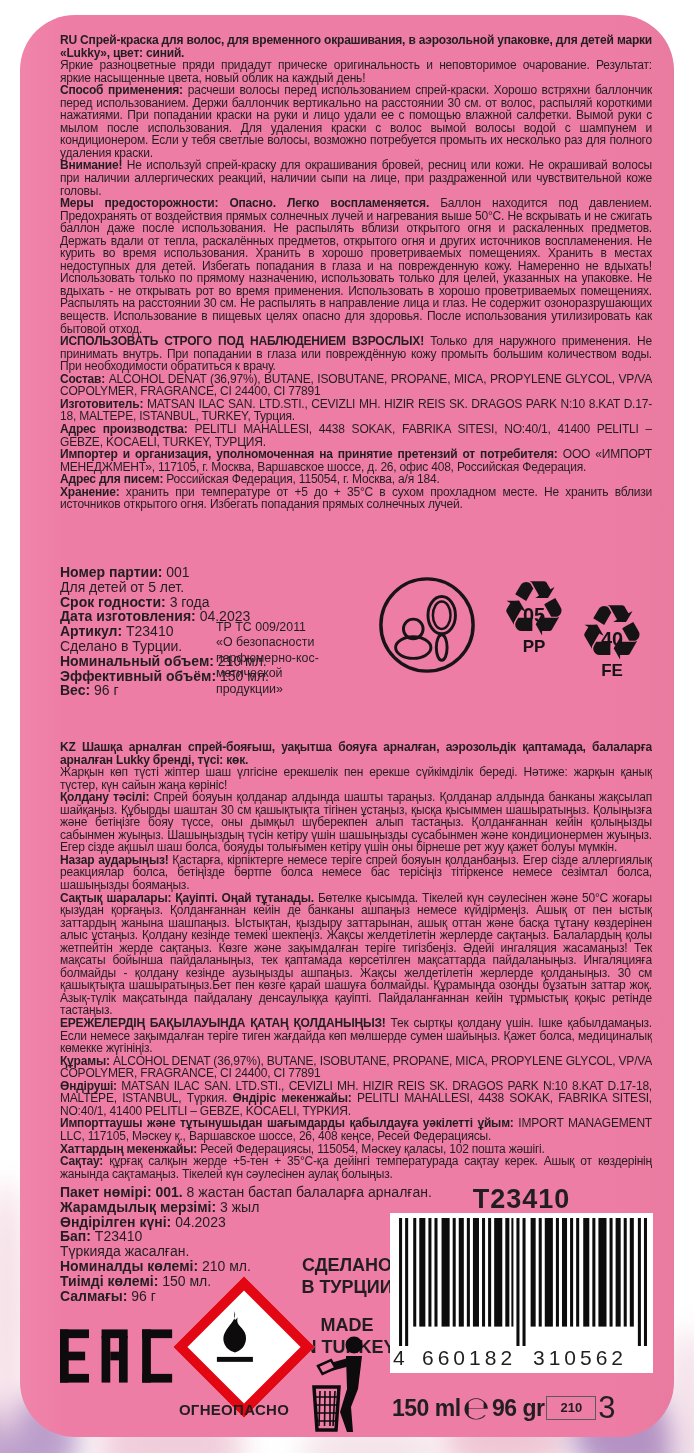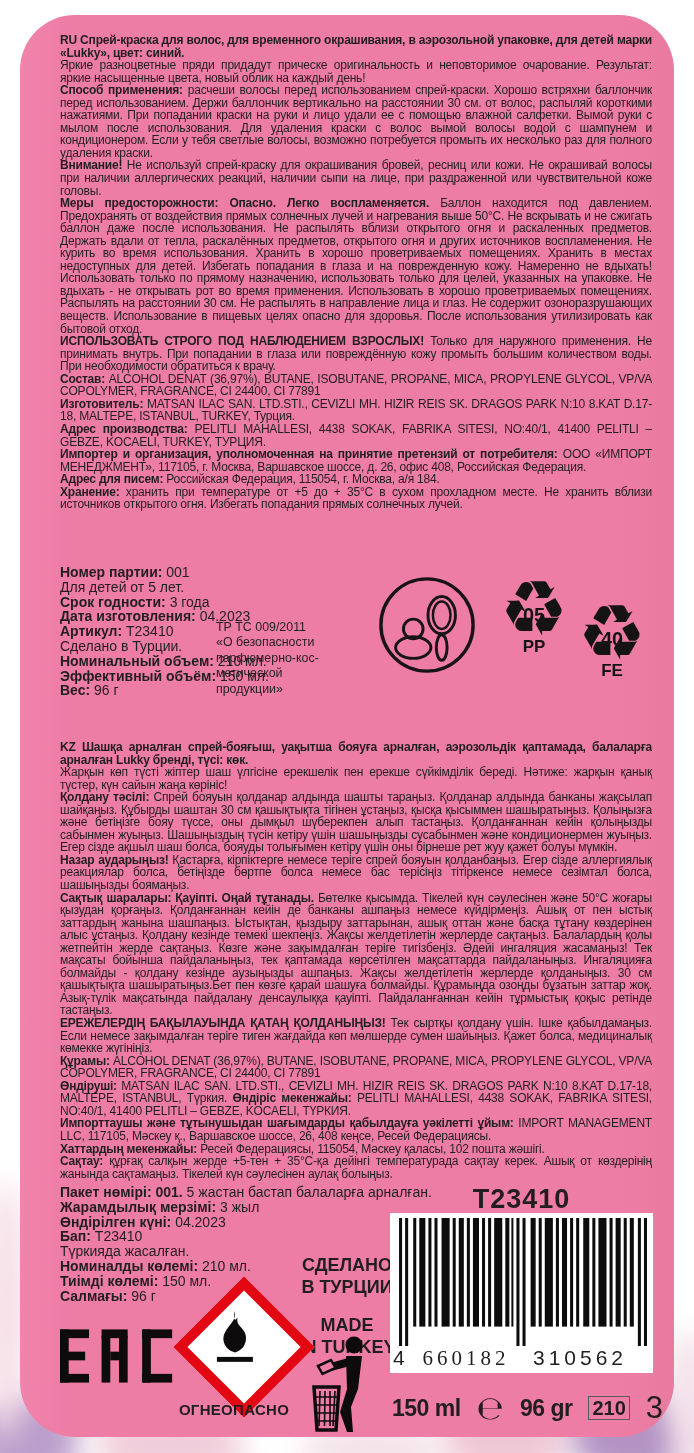--- a/index.html
+++ b/index.html
@@ -50,41 +50,41 @@
 
   .made-in{position:absolute;left:252px;top:1240px;width:150px;text-align:center;font-weight:700;font-size:18px;line-height:21.5px;}
   .made-in .grp{margin-bottom:17px;}
 
   .article{position:absolute;left:370px;top:1169px;width:263px;text-align:center;font-weight:700;font-size:27px;letter-spacing:1px;}
 
   .barcode{position:absolute;left:370px;top:1198px;width:263px;height:160px;background:#ffffff;}
   .barcode svg{position:absolute;left:5px;top:5px;width:253px;height:128px;}
   .bc-digits{position:absolute;left:0;right:0;bottom:3px;height:24px;font-size:21px;letter-spacing:4px;}
   .bc-digits .d0{position:absolute;left:3px;}
-  .bc-digits .d1{position:absolute;left:32px;width:88px;text-align:center;font-family:Liberation Serif, serif;}
+  .bc-digits .d1{position:absolute;left:32px;width:88px;text-align:center;}
   .bc-digits .d2{position:absolute;left:140px;width:100px;text-align:center;}
 
   .eac{position:absolute;left:40px;top:1285px;width:116px;height:112px;}
   .eac svg{display:block;width:100%;height:100%;}
 
   .ghs{position:absolute;left:154px;top:1262px;width:120px;height:120px;}
   .ghs .diamond{
     position:absolute;left:20px;top:20px;width:80px;height:80px;
     background:#ffffff;border:10px solid #e30613;transform:rotate(45deg);
   }
   .ghs .flame{position:absolute;left:33px;top:32px;width:54px;height:58px;}
   .ghs-caption{position:absolute;left:146px;top:1386px;width:136px;text-align:center;font-weight:700;font-size:15px;letter-spacing:0.3px;}
 
   .tidyman{position:absolute;left:288px;top:1320px;width:68px;height:100px;}
   .tidyman svg{display:block;width:100%;height:100%;}
 
-  .net-row{position:absolute;left:372px;top:1378px;width:268px;display:flex;align-items:center;gap:16px;font-weight:700;}
+  .net-row{position:absolute;left:372px;top:1378px;width:268px;display:flex;align-items:center;gap:2px;font-weight:700;}
   .net-vol,.net-wt{font-size:23px;letter-spacing:-0.5px;white-space:nowrap;}
   .e-mark{font-family:"DejaVu Sans",sans-serif;font-size:32px;line-height:30px;font-weight:700;}
-  .net-box{font-size:20px;border:1.5px solid #5a5a5a;padding:1px 3px;line-height:20px;}
+  .net-box{font-size:13px;border:1.5px solid #5a5a5a;padding:1px 13px;line-height:20px;}
   .net-digit{font-size:31px;font-weight:400;line-height:30px;}
 </style>
 </head>
 <body>
 
 <div class="blob b1"></div>
 <div class="blob b2"></div>
 <div class="blob b3"></div>
 <div class="blob b4"></div>
 <div class="blob b5"></div>
@@ -158,21 +158,21 @@
       <p><b>Сақтық шаралары: Қауіпті. Оңай тұтанады. </b><span>Бөтелке қысымда. Тікелей күн сәулесінен және 50°С жоғары қызудан қорғаңыз. Қолданғаннан кейін де банканы ашпаңыз немесе күйдірмеңіз. Ашық от пен ыстық заттардың жанына шашпаңыз. Ыстықтан, қыздыру заттарынан, ашық оттан және басқа тұтану көздерінен алыс ұстаңыз. Қолдану кезінде темекі шекпеңіз. Жақсы желдетілетін жерлерде сақтаңыз. Балалардың қолы жетпейтін жерде сақтаңыз. Көзге және зақымдалған теріге тигізбеңіз. Әдейі ингаляция жасамаңыз! Тек мақсаты бойынша пайдаланыңыз, тек қаптамада көрсетілген мақсаттарда пайдаланыңыз. Ингаляцияға болмайды - қолдану кезінде аузыңызды ашпаңыз. Жақсы желдетілетін жерлерде қолданыңыз. 30 см қашықтықта шашыратыңыз.Бет пен көзге қарай шашуға болмайды. Құрамыңда озоңды бұзатын заттар жоқ. Азық-түлік мақсатында пайдалану денсаулыққа қауіпті. Пайдаланғаннан кейін тұрмыстық қоқыс ретінде тастаңыз.</span></p>
       <p><b>ЕРЕЖЕЛЕРДІҢ БАҚЫЛАУЫНДА ҚАТАҢ ҚОЛДАНЫҢЫЗ! </b><span>Тек сыртқы қолдану үшін. Ішке қабылдамаңыз. Если немесе зақымдалған теріге тиген жағдайда көп мөлшерде сумен шайыңыз. Қажет болса, медициналық көмекке жүгініңіз.</span></p>
       <p><b>Құрамы: </b><span>ALCOHOL DENAT (36,97%), BUTANE, ISOBUTANE, PROPANE, MICA, PROPYLENE GLYCOL, VP/VA COPOLYMER, FRAGRANCE, CI 24400, CI 77891</span></p>
       <p><b>Өндіруші: </b><span>MATSAN ILAC SAN. LTD.STI., CEVIZLI MH. HIZIR REIS SK. DRAGOS PARK N:10 8.KAT D.17-18, MALTEPE, ISTANBUL, Түркия. </span><b>Өндіріс мекенжайы: </b><span>PELITLI MAHALLESI, 4438 SOKAK, FABRIKA SITESI, NO:40/1, 41400 PELITLI – GEBZE, KOCAELI, ТҮРКИЯ.</span></p>
       <p><b>Импорттаушы және тұтынушыдан шағымдарды қабылдауға уәкілетті ұйым: </b><span>IMPORT MANAGEMENT LLC, 117105, Мәскеу қ., Варшавское шоссе, 26, 408 кеңсе, Ресей Федерациясы.</span></p>
       <p><b>Хаттардың мекенжайы: </b><span>Ресей Федерациясы, 115054, Мәскеу қаласы, 102 пошта жәшігі.</span></p>
       <p><b>Сақтау: </b><span>құрғақ салқын жерде +5-тен + 35°С-қа дейінгі температурада сақтау керек. Ашық от көздерінің жанында сақтамаңыз. Тікелей күн сәулесінен аулақ болыңыз.</span></p>
     </div>
 
   <div class="info-lines kz-info">
-      <p><b>Пакет нөмірі: 001.</b><span> 5 жастан бастап балаларға арналған.</span></p>
+      <p><b>Пакет нөмірі: 001.</b><span> 8 жастан бастап балаларға арналған.</span></p>
       <p><b>Жарамдылық мерзімі: </b><span>3 жыл</span></p>
       <p><b>Өндірілген күні: </b><span>04.2023</span></p>
       <p><b>Бап: </b><span>Т23410</span></p>
       <p><span>Түркияда жасалған.</span></p>
       <p><b>Номиналды көлемі: </b><span>210 мл.</span></p>
       <p><b>Тиімді көлемі: </b><span>150 мл.</span></p>
       <p><b>Салмағы: </b><span>96 г</span></p>
     </div>
 
   <div class="made-in">

